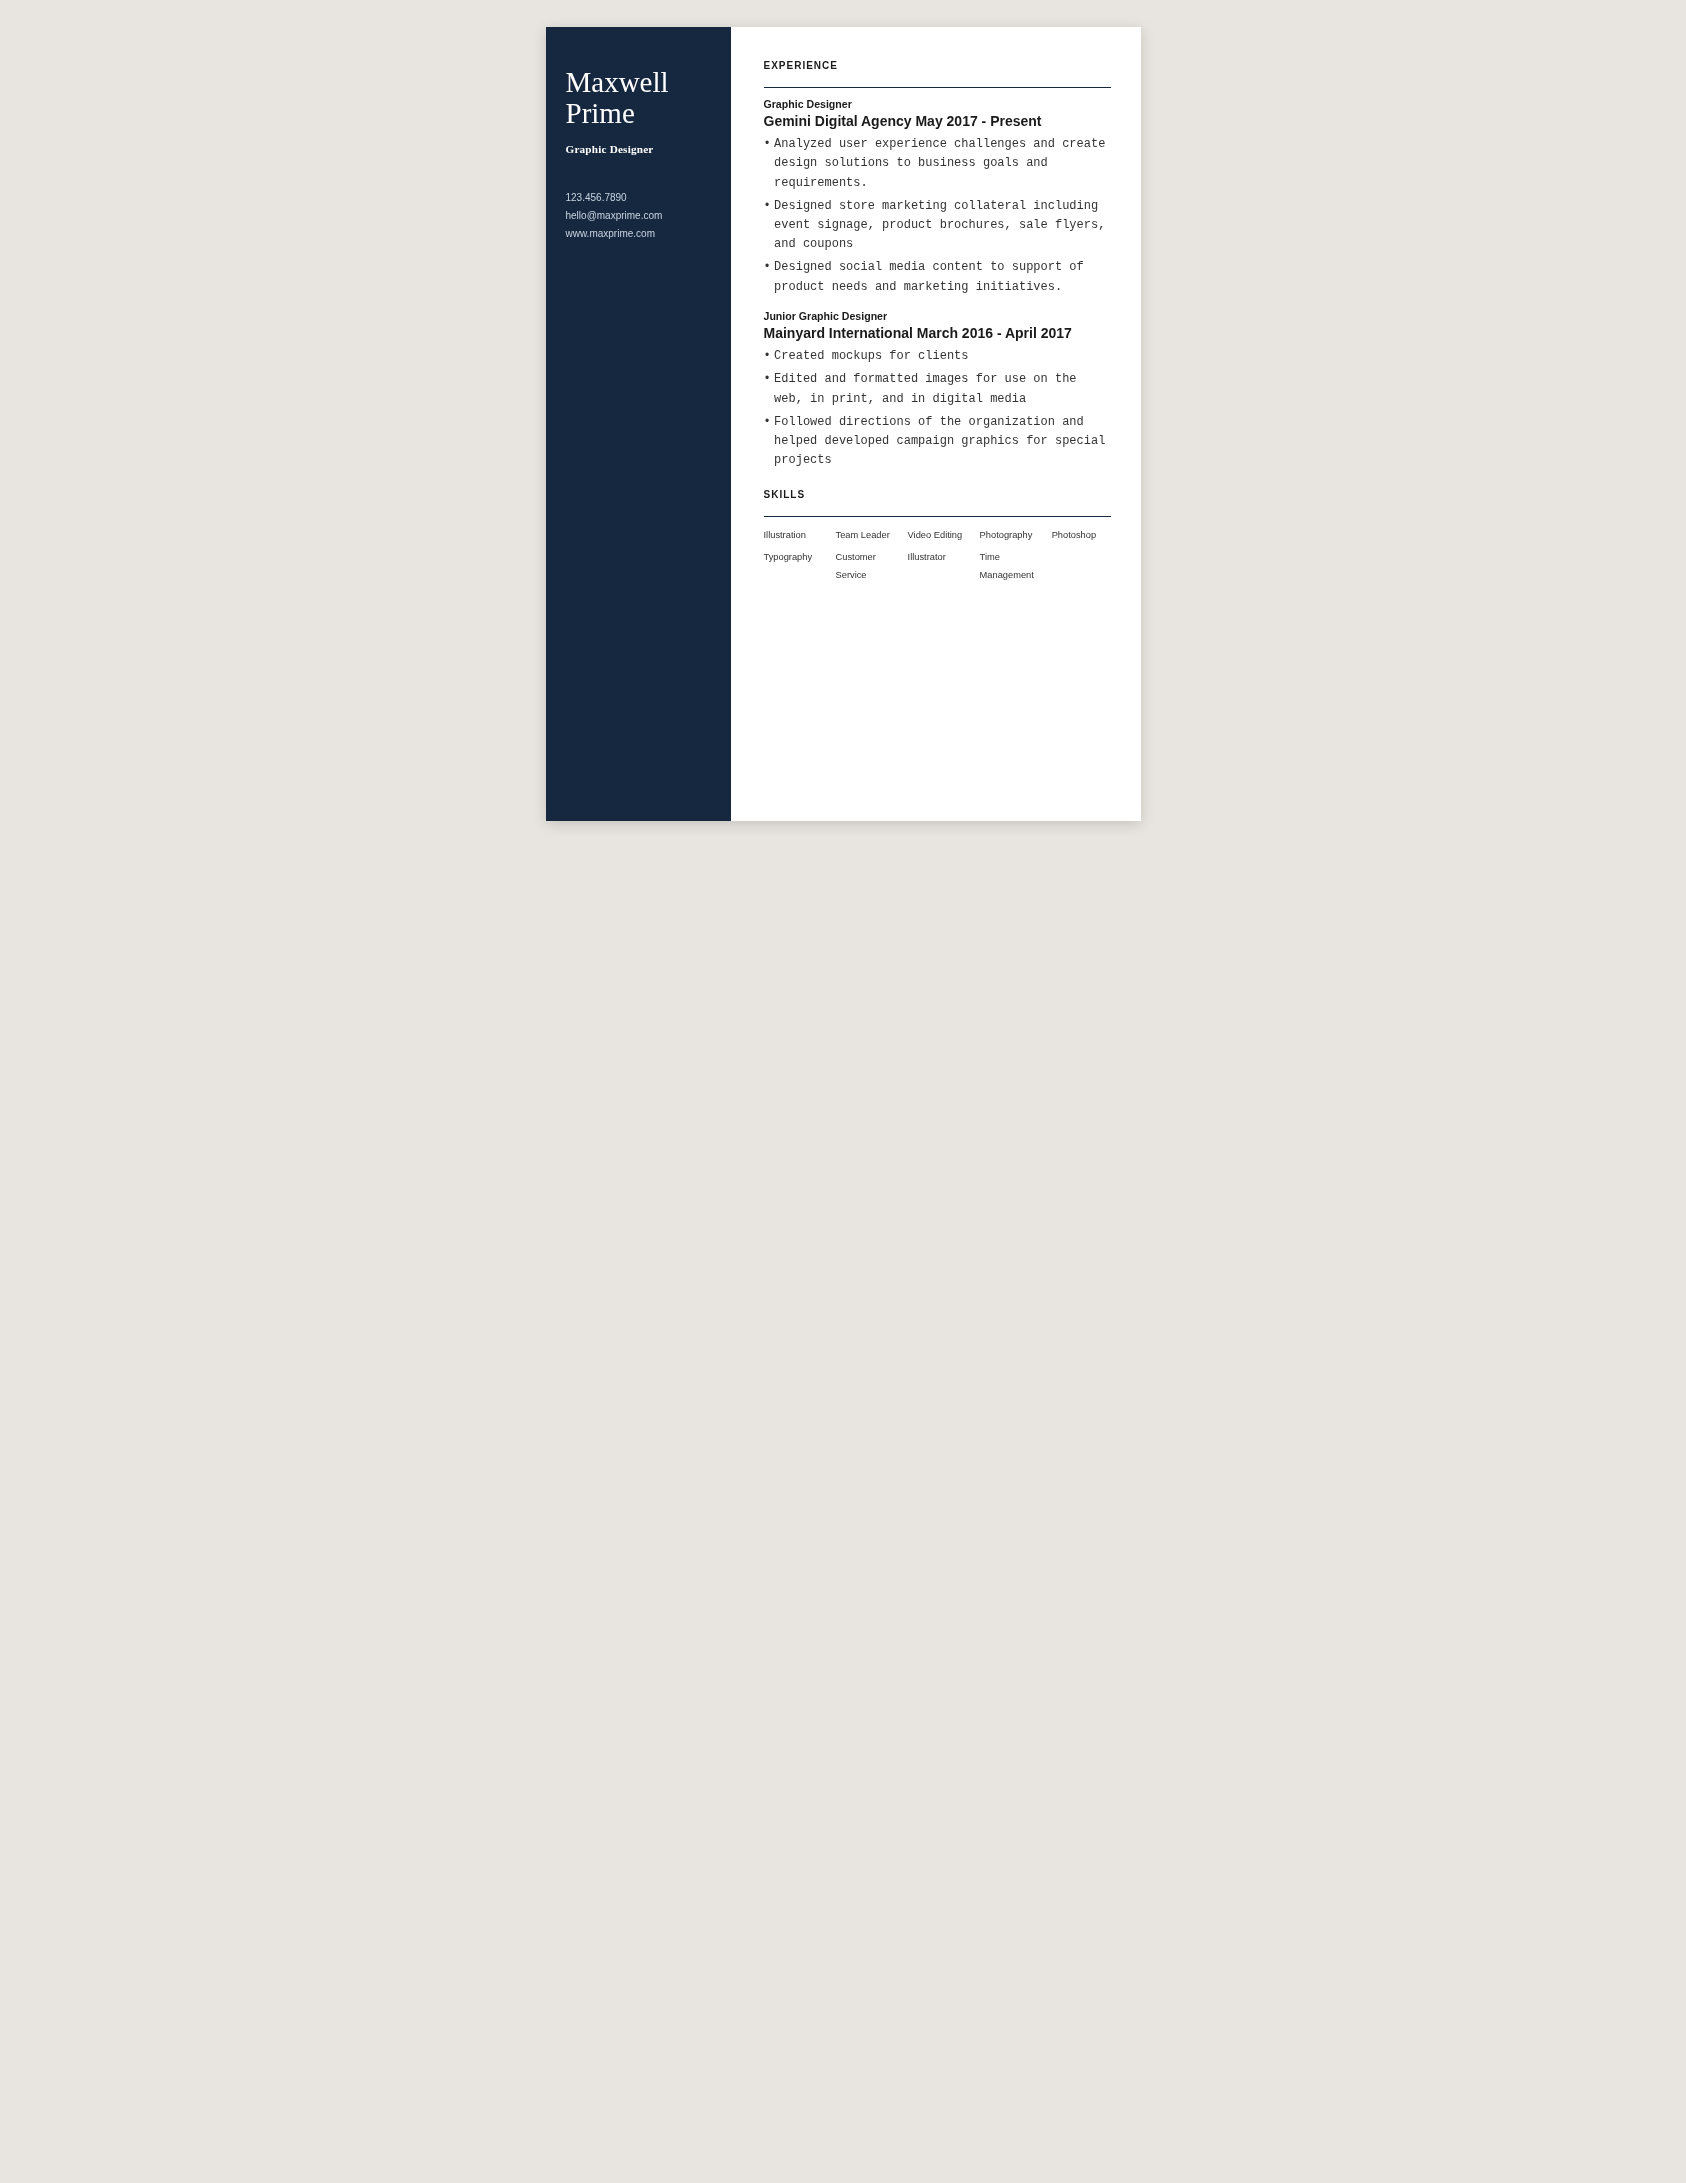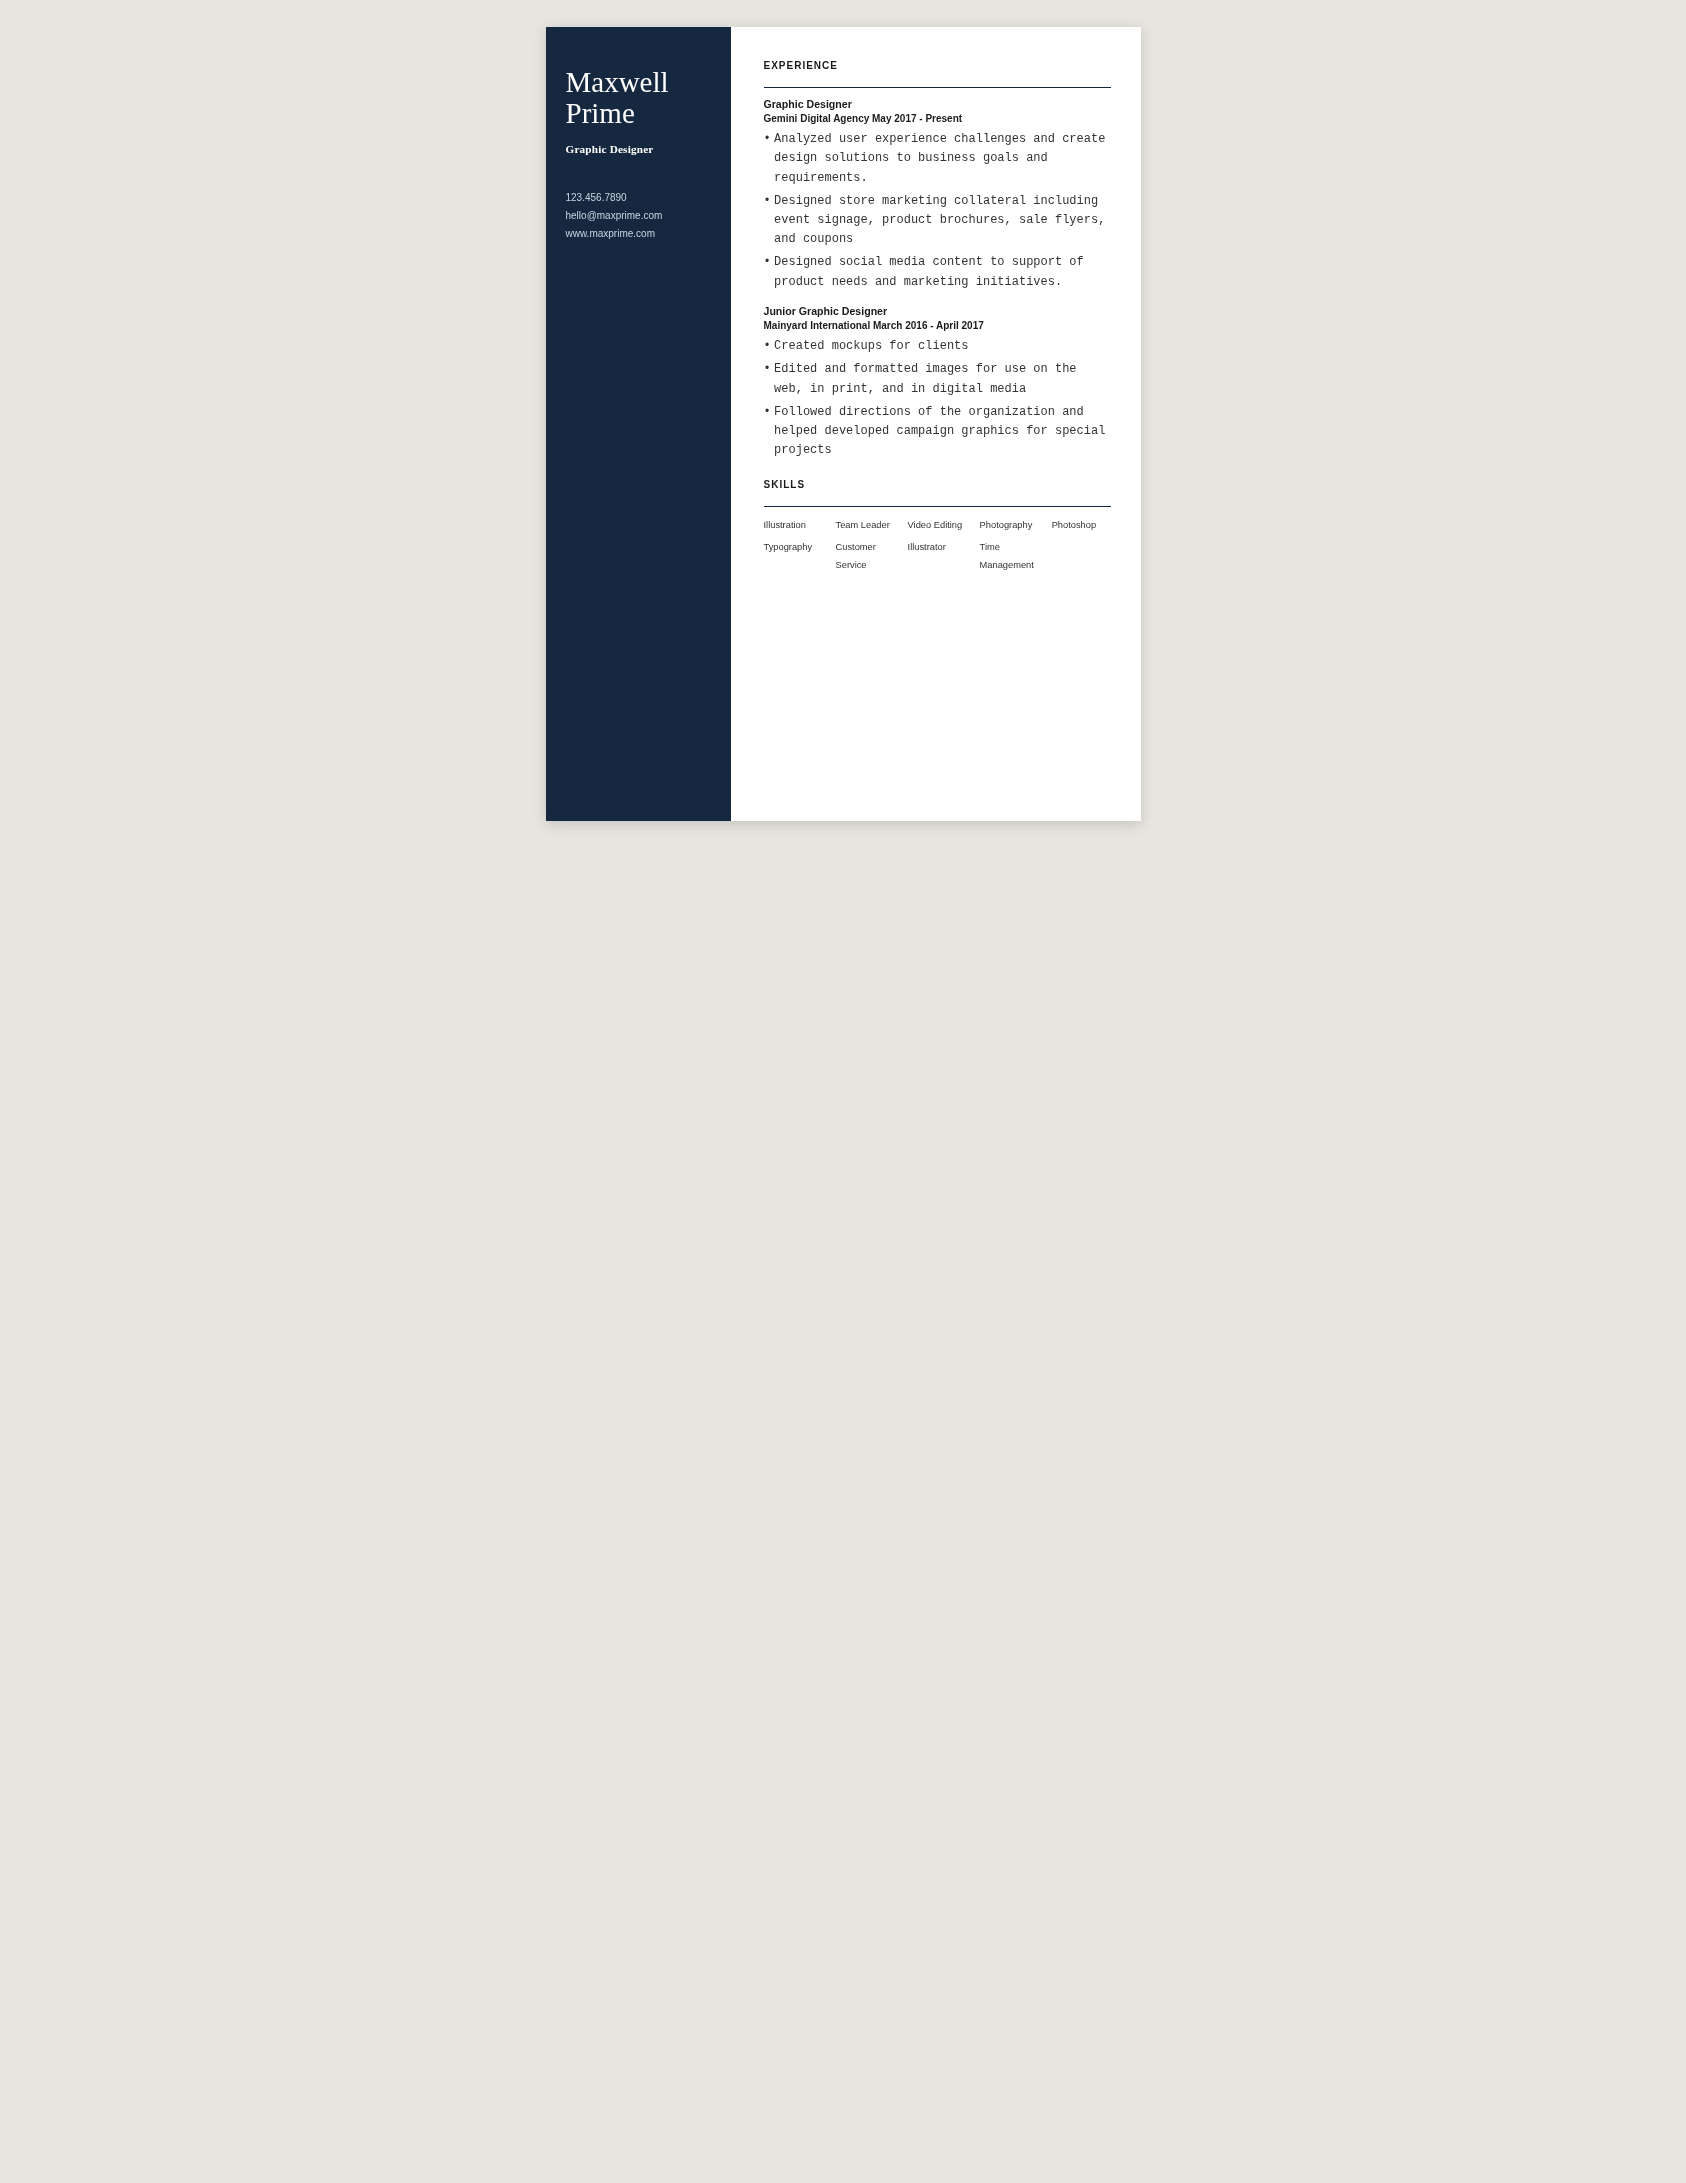--- a/index.html
+++ b/index.html
@@ -89,21 +89,21 @@
 
     .job-title {
       font-size: 10.6px;
       font-weight: 700;
       color: #1a1a1a;
       margin-bottom: 2.6px;
       font-family: Arial, sans-serif;
     }
 
     .job-company-date {
-      font-size: 10px;
+      font-size: 14px;
       font-weight: 700;
       color: #1a1a1a;
       margin-bottom: 6.6px;
       font-family: Arial, sans-serif;
     }
 
     .job-bullets {
       list-style: none;
       margin-bottom: 13.2px;
     }

